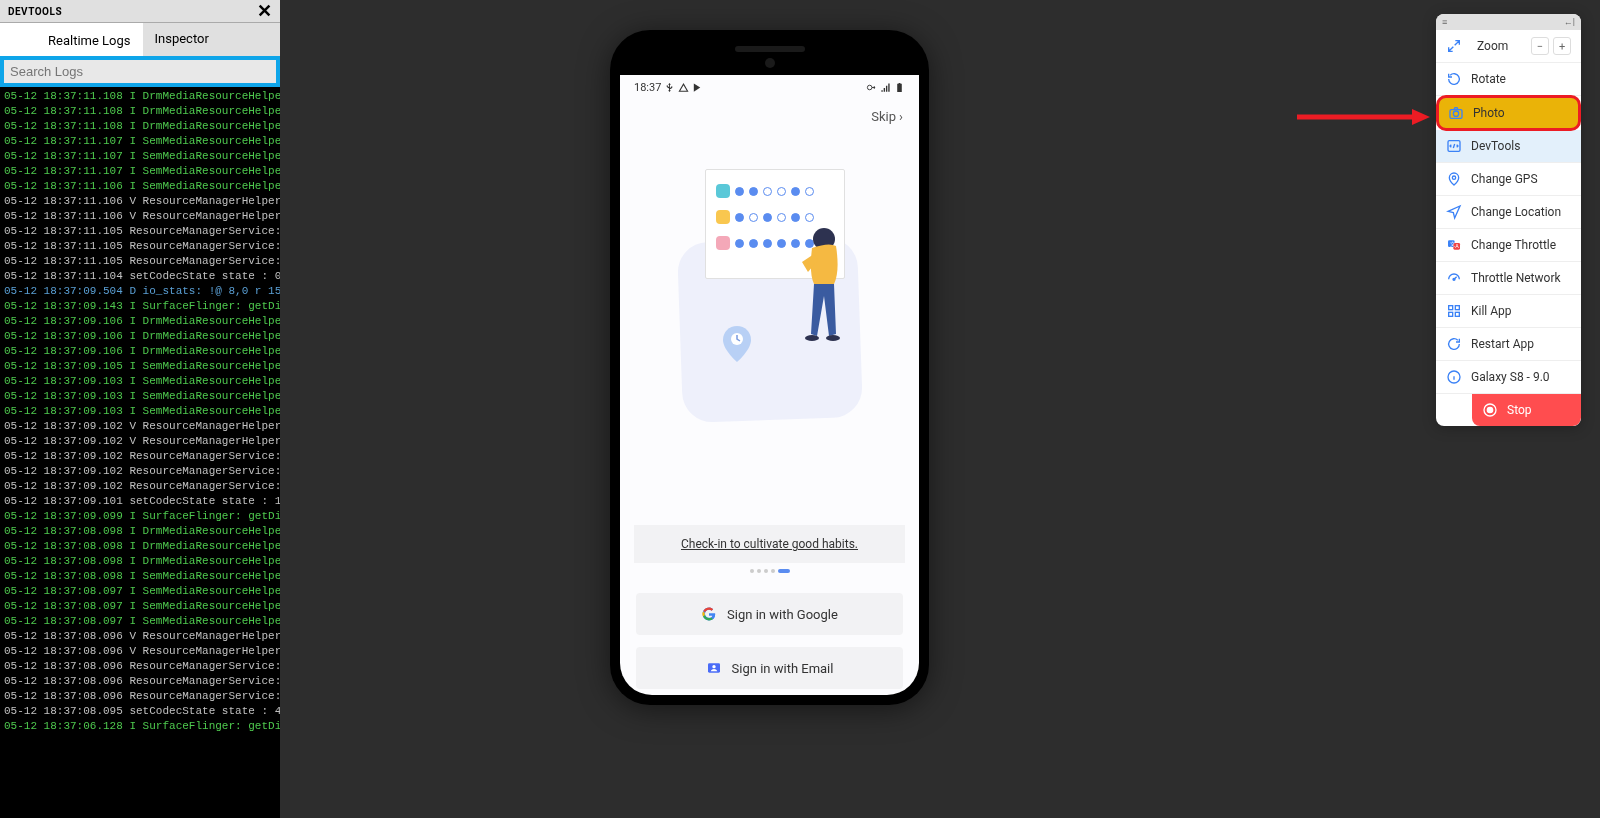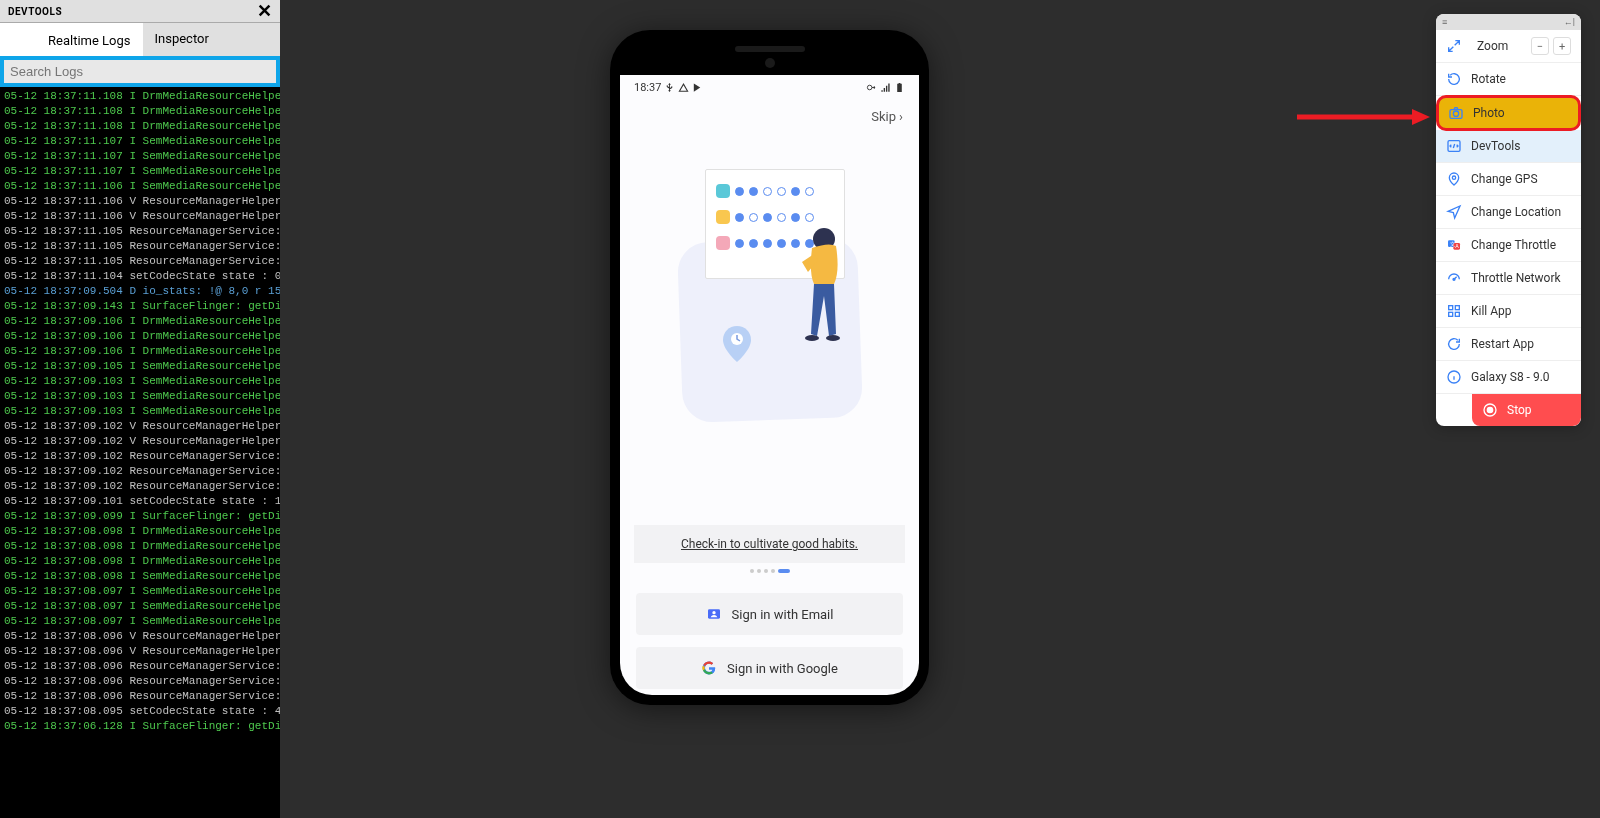--- a/index.html
+++ b/index.html
@@ -480,37 +480,37 @@
     </div>
     <div class="caption-box">Check-in to cultivate good habits.</div>
     <div class="page-dots">
       <div class="page-dot"></div>
         <div class="page-dot"></div>
         <div class="page-dot"></div>
         <div class="page-dot"></div>
         <div class="page-dot active"></div>
     </div>
     <div class="signin-btn">
-      <svg class="signin-icon" viewBox="0 0 24 24" fill="#4a6cf7">
-          <rect x="3" y="5" width="18" height="14" rx="2"></rect>
-          <circle cx="12" cy="10" r="2.5" fill="#fff"></circle>
-          <path d="M7 17c1-2.5 3-3.5 5-3.5s4 1 5 3.5" fill="#fff"></path>
-        </svg>
-      <span>Sign in with Email</span>
-    </div>
-    <div class="signin-btn">
       <svg class="signin-icon" viewBox="0 0 24 24">
           <path d="M21.35 11.1H12v3.2h5.4c-.5 2.2-2.4 3.5-5.4 3.5-3.3 0-6-2.7-6-6s2.7-6 6-6c1.5 0 2.9.6 3.9 1.5l2.3-2.3C16.6 3.3 14.4 2.4 12 2.4 6.7 2.4 2.4 6.7 2.4 12S6.7 21.6 12 21.6c5.5 0 9.2-3.9 9.2-9.3 0-.4 0-.8-.05-1.2z" fill="#4285F4"></path>
           <path d="M3.5 7.5l2.7 2c.8-2 2.7-3.7 5.8-3.7 1.5 0 2.9.6 3.9 1.5l2.3-2.3C16.6 3.3 14.4 2.4 12 2.4 8.3 2.4 5.1 4.5 3.5 7.5z" fill="#EA4335"></path>
           <path d="M12 21.6c2.4 0 4.5-.8 6.1-2.2l-2.8-2.3c-.9.6-2.1 1-3.3 1-2.9 0-5.3-1.9-6.2-4.5l-2.8 2.2C4.6 19.3 8 21.6 12 21.6z" fill="#34A853"></path>
           <path d="M21.35 11.1H12v3.2h5.4c-.3 1.2-1 2.2-1.9 2.9l2.8 2.3c1.7-1.6 2.9-4 2.9-7.2 0-.4 0-.8-.05-1.2z" fill="#4285F4"></path>
           <path d="M5.8 13.6c-.2-.5-.3-1.1-.3-1.6s.1-1.1.3-1.6L3 8.2C2.4 9.4 2 10.7 2 12s.4 2.6 1 3.8l2.8-2.2z" fill="#FBBC05"></path>
         </svg>
       <span>Sign in with Google</span>
     </div>
+    <div class="signin-btn">
+      <svg class="signin-icon" viewBox="0 0 24 24" fill="#4a6cf7">
+          <rect x="3" y="5" width="18" height="14" rx="2"></rect>
+          <circle cx="12" cy="10" r="2.5" fill="#fff"></circle>
+          <path d="M7 17c1-2.5 3-3.5 5-3.5s4 1 5 3.5" fill="#fff"></path>
+        </svg>
+      <span>Sign in with Email</span>
+    </div>
   </div>
 </div>
 
 <svg class="red-arrow" viewBox="0 0 133 20">
   <line x1="0" y1="10" x2="120" y2="10" stroke="#ec1c24" stroke-width="5"></line>
   <polygon points="133,10 115,2 115,18" fill="#ec1c24"></polygon>
 </svg>
 
 <div class="control-panel">
   <div class="control-titlebar">

